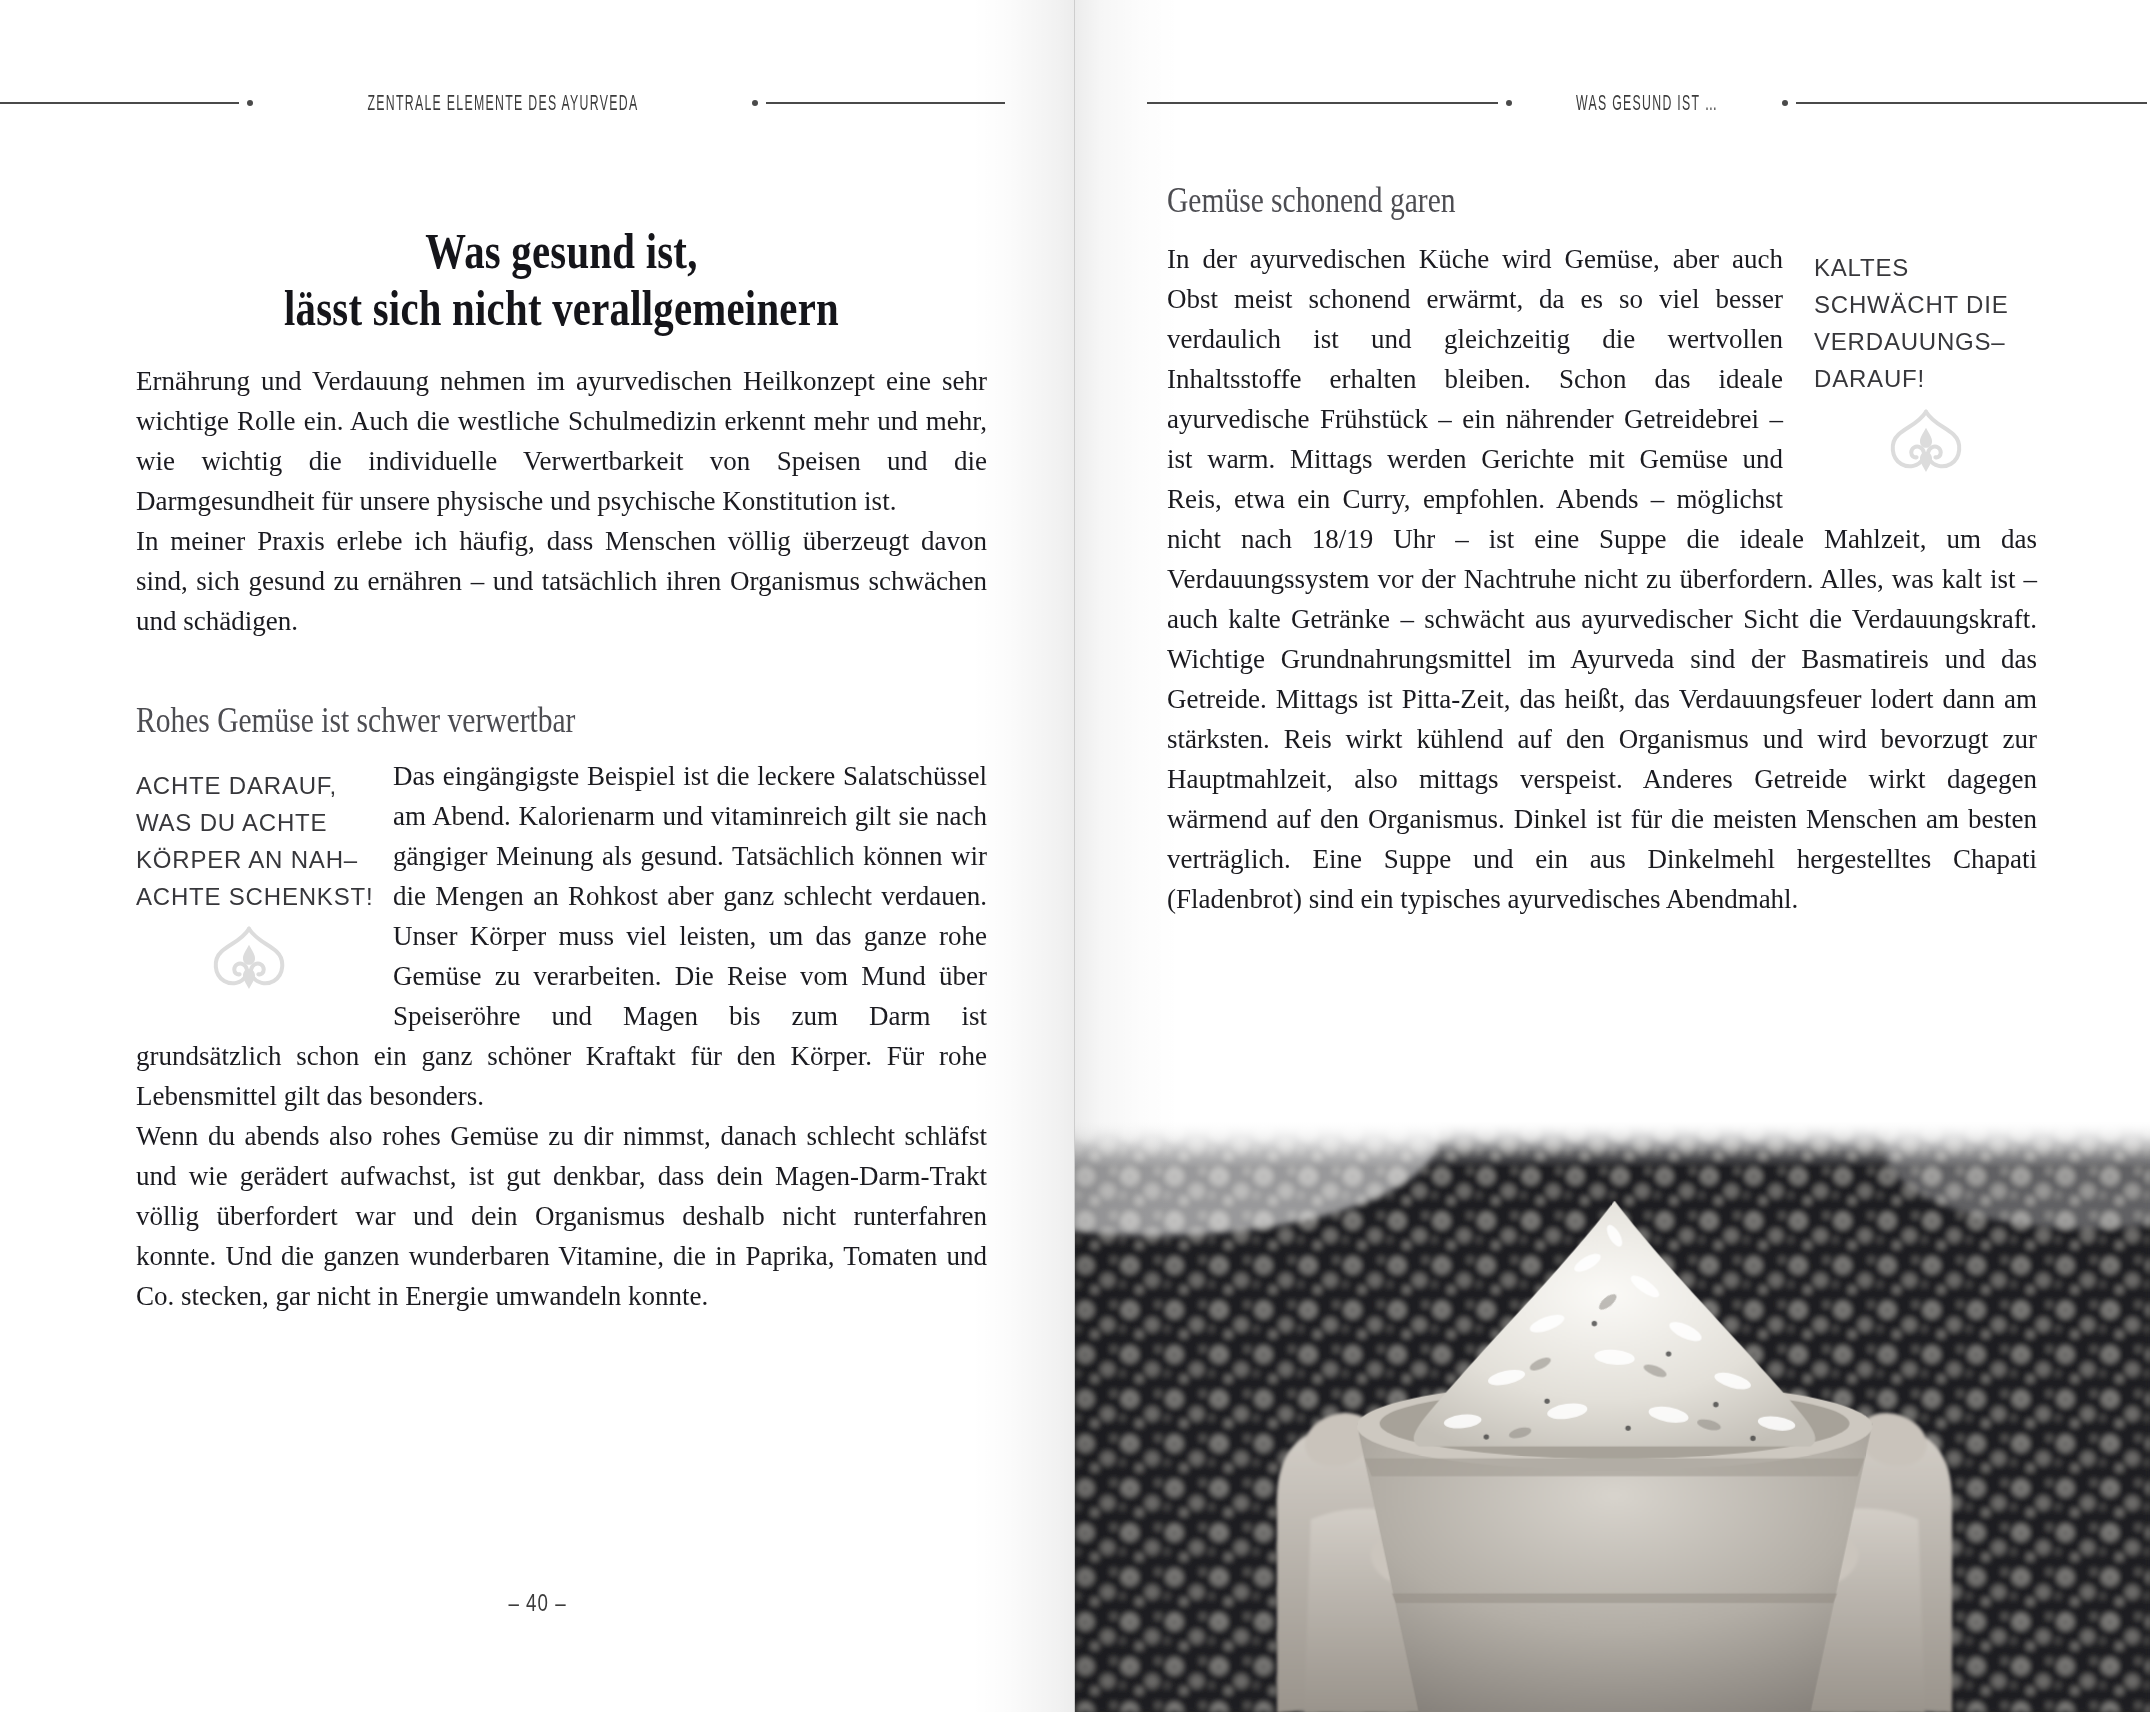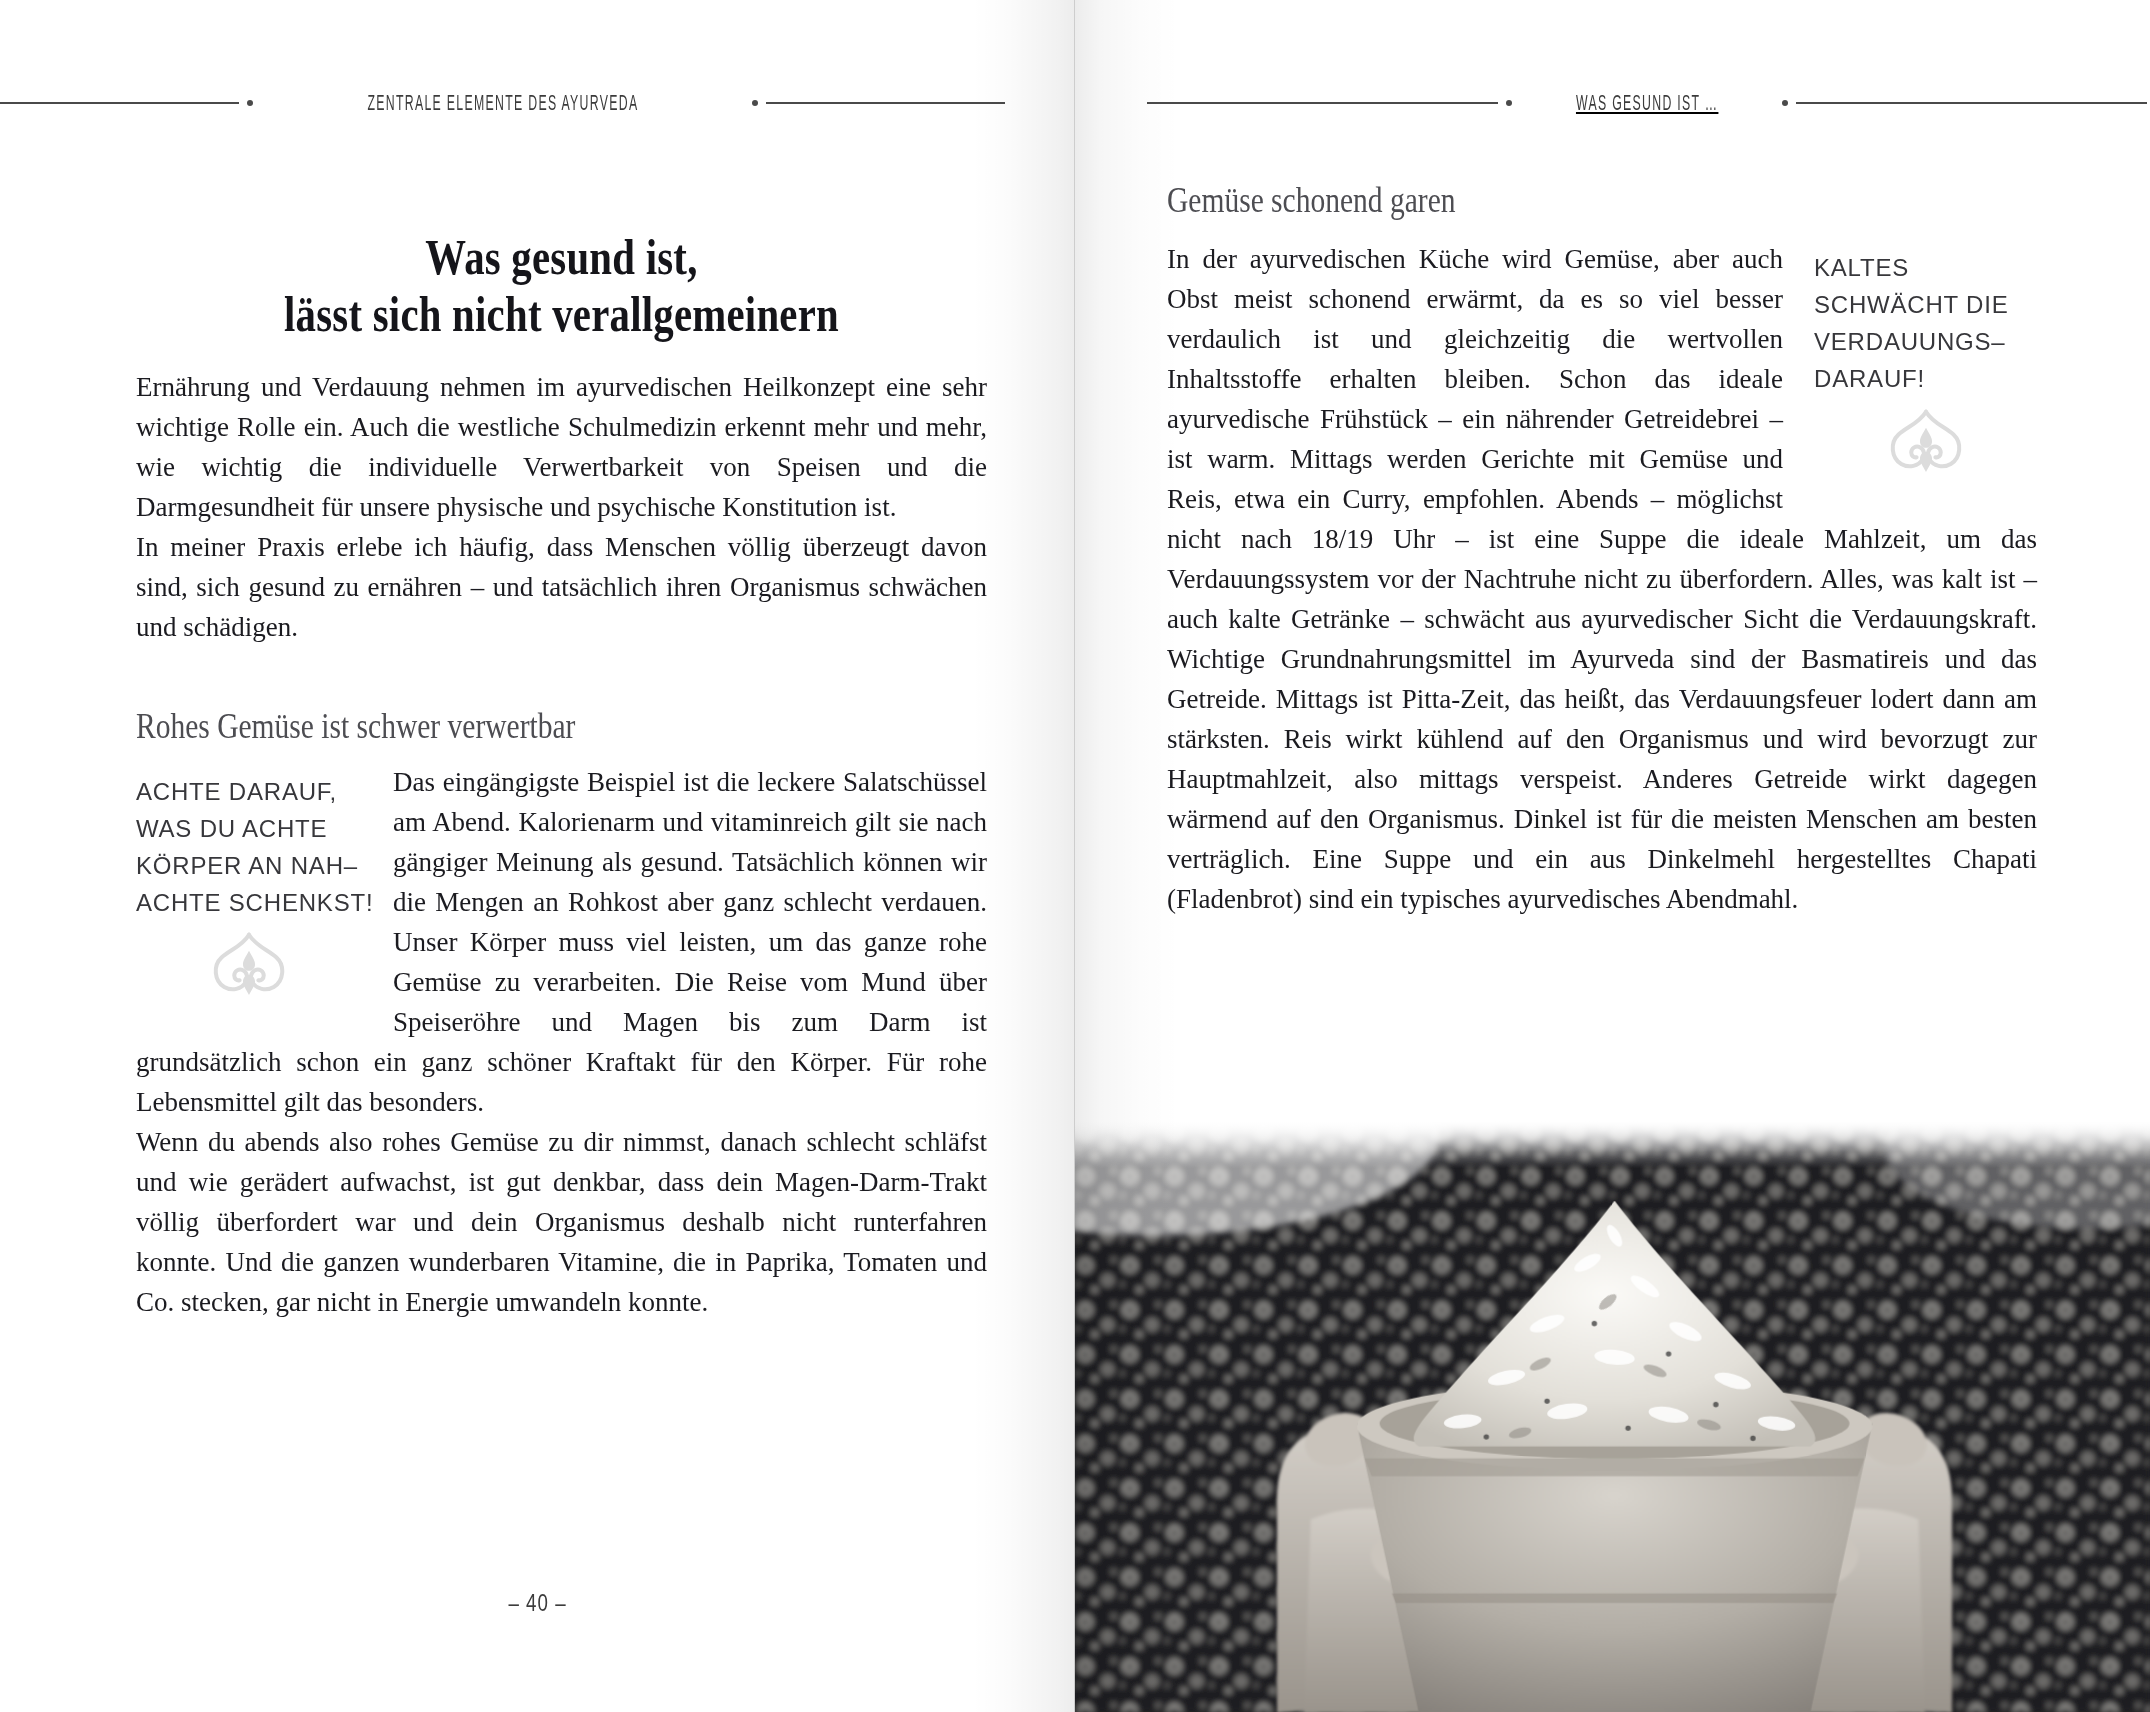--- a/index.html
+++ b/index.html
@@ -92,21 +92,21 @@
     position: absolute;
     top: 0;
     height: 1713px;
   }
   .page-left  { left: 0px;    width: 1075px; }
   .page-right { left: 1075px; width: 1075px; }
 
   .col-left {
     position: absolute;
     left: 136px;
-    top: 229px;
+    top: 223px;
     width: 851px;
   }
   .col-right {
     position: absolute;
     left: 92px;
     top: 179px;
     width: 870px;
   }
 
   
@@ -264,21 +264,21 @@
 
       <p class="body">Wenn du abends also rohes Gemüse zu dir nimmst, danach schlecht schläfst und wie gerädert aufwachst, ist gut denkbar, dass dein Magen-Darm-Trakt völlig überfordert war und dein Organismus deshalb nicht runterfahren konnte. Und die ganzen wunderbaren Vitamine, die in Paprika, Tomaten und Co. stecken, gar nicht in Energie umwandeln konnte.</p>
 
     </div>
 
     <div class="folio">– 40 –</div>
   </div>
 
   <div class="page page-right">
 
-    <div class="runhead runhead-right" style="left:72px;width:1000px;text-decoration:underline;">
+    <div class="runhead runhead-right" style="left:72px;width:1000px;">
       <div class="rule"></div>
       <div class="rule-dot"></div>
       <div class="runhead-text">WAS GESUND IST …</div>
       <div class="rule-dot"></div>
       <div class="rule"></div>
     </div>
 
     <div class="col-right">
 
       <h2 class="subhead-right">Gemüse schonend garen</h2>

